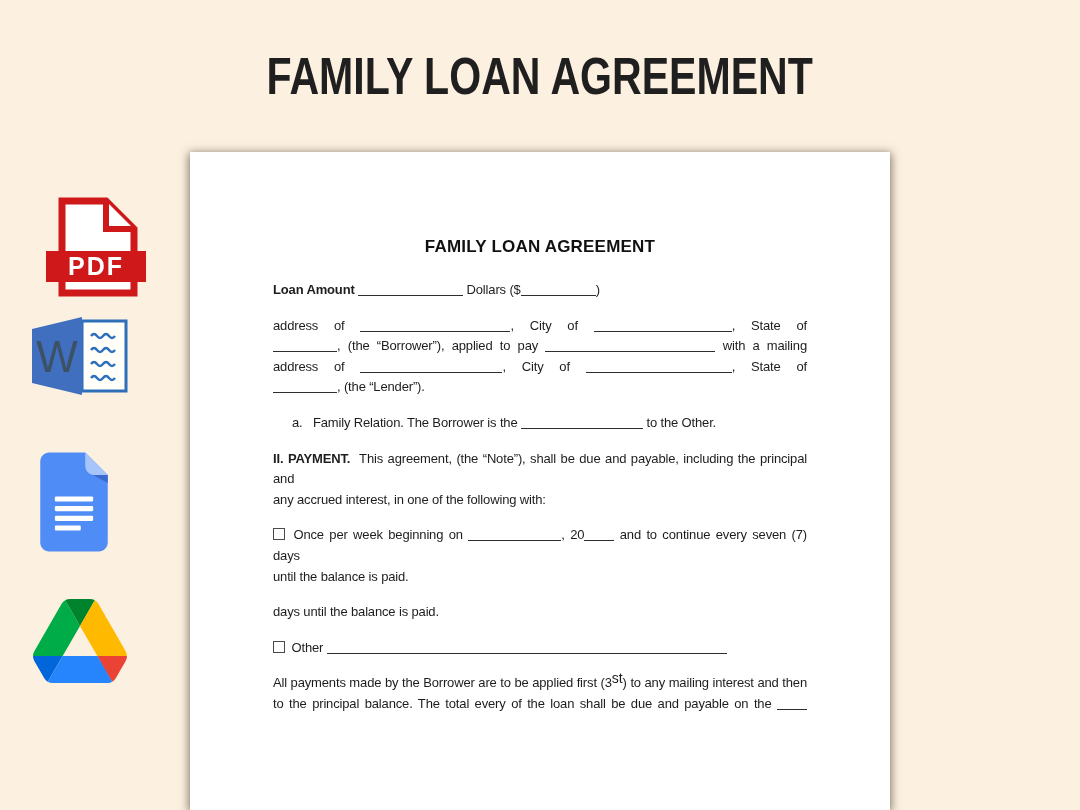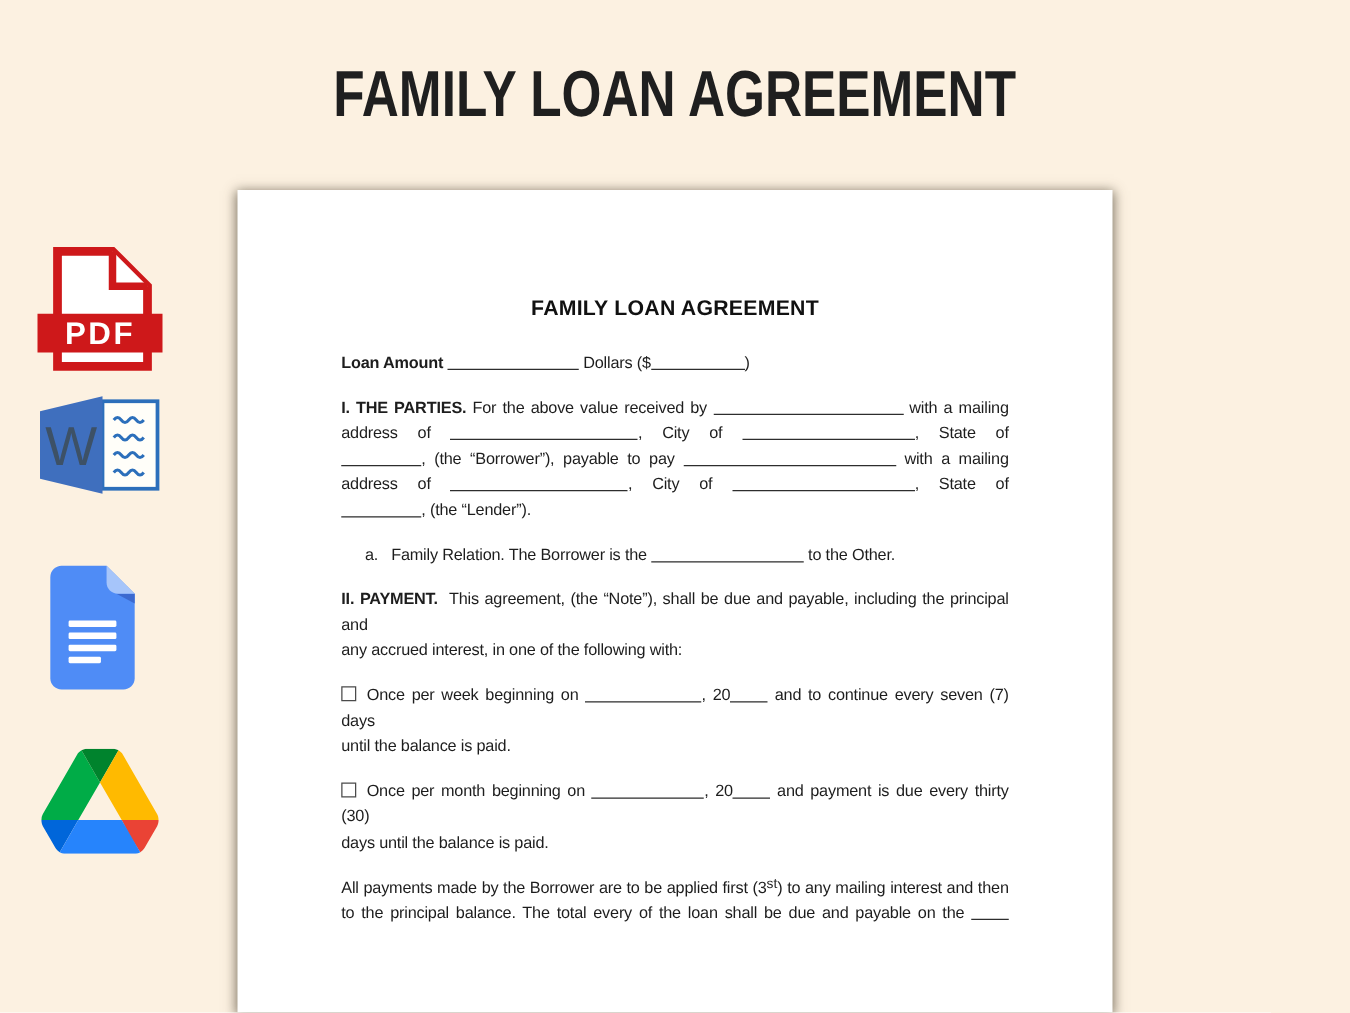--- a/index.html
+++ b/index.html
@@ -11,21 +11,21 @@
   .big-title{
     position:absolute;top:46px;left:0;width:1080px;text-align:center;
   }
   .big-title span{
     display:inline-block;
     font-size:52px;font-weight:bold;color:var(--text,#1f1f1f);
     transform:scaleX(0.79);transform-origin:50% 50%;
     letter-spacing:0px;white-space:nowrap;
   }
   .sidebar-icon{position:absolute;}
-  .icon-pdf{left:28px;top:191px;}
+  .icon-pdf{left:44px;top:191px;}
   .icon-word{left:30px;top:313px;}
   .icon-docs{left:38px;top:452px;}
   .icon-drive{left:33px;top:599px;}
 
   .page{
     position:absolute;left:190px;top:152px;width:700px;height:658px;
     background:#ffffff;overflow:hidden;
     box-shadow:0 2px 9px 1px rgba(88,78,62,0.78);
   }
   .doc-content{
@@ -45,21 +45,21 @@
   .blank{
     display:inline-block;height:2px;
     border-bottom:1.3px solid #2d2d2d;
     position:relative;top:2px;
   }
   .cbx{
     display:inline-block;width:10px;height:10px;
     border:1.2px solid #4a4a4a;background:#fff;
     vertical-align:-1px;margin-right:3px;
   }
-  sup{font-size:11px;line-height:0;vertical-align:4px;letter-spacing:0;}
+  sup{font-size:14px;line-height:0;vertical-align:4px;letter-spacing:0;}
 </style>
 </head>
 <body style="--background: #fcf1e1; --text: #1f1f1f; --pdf-red: #ce181a; --word-blue: #3f6fbe; --word-letter: #3d5166; --word-page-line: #2c6fbb; --docs-blue: #4f8cf6; --docs-fold: #a6c5fa; --docs-fold-shadow: #3b69cf; --drive-dark-blue: #0066da; --drive-green: #00ac47; --drive-red: #ea4335; --drive-dark-green: #00832d; --drive-blue: #2684fc; --drive-yellow: #ffba00;">
 
 <div class="big-title">
   <span>FAMILY LOAN AGREEMENT</span>
 </div>
 
 <div class="sidebar-icon icon-pdf">
   <svg width="104" height="106" viewBox="0 0 104 106">
@@ -110,40 +110,41 @@
 </div>
 
 <div class="page">
   <div class="doc-content">
     <h2 class="doc-title">FAMILY LOAN AGREEMENT</h2>
     <div id="doc-body">
         <div class="para">
           <div class="line"><span class="bold">Loan Amount </span><span class="blank" style="width: 105px;"></span><span> Dollars ($</span><span class="blank" style="width: 75px;"></span><span>)</span></div>
         </div>
         <div class="para">
-          <div class="line just"><span class="bold">I. THE PARTIES.</span><span> For the above value received by </span><span class="blank" style="width: 152px;"></span><span> with a mailing</span></div>
           <div class="line just"><span>address of </span><span class="blank" style="width: 150px;"></span><span>, City of </span><span class="blank" style="width: 138px;"></span><span>, State of</span></div>
-          <div class="line just"><span class="blank" style="width: 64px;"></span><span>, (the “Borrower”), payable to pay </span><span class="blank" style="width: 170px;"></span><span> with a mailing</span></div>
+          <div class="line just"><span class="blank" style="width: 64px;"></span><span>, (the “Borrower”), applied to pay </span><span class="blank" style="width: 170px;"></span><span> with a mailing</span></div>
           <div class="line just"><span>address of </span><span class="blank" style="width: 142px;"></span><span>, City of </span><span class="blank" style="width: 146px;"></span><span>, State of</span></div>
           <div class="line"><span class="blank" style="width: 64px;"></span><span>, (the “Lender”).</span></div>
         </div>
         <div class="para" style="padding-left: 19px;">
           <div class="line"><span>a.&nbsp;&nbsp; Family Relation. The Borrower is the </span><span class="blank" style="width: 122px;"></span><span> to the Other.</span></div>
         </div>
         <div class="para">
           <div class="line just"><span class="bold">II. PAYMENT.</span><span>&nbsp; This agreement, (the “Note”), shall be due and payable, including the principal and</span></div>
           <div class="line"><span>any accrued interest, in one of the following with:</span></div>
         </div>
         <div class="para">
           <div class="line just"><span class="cbx"></span><span> Once per week beginning on </span><span class="blank" style="width: 93px;"></span><span>, 20</span><span class="blank" style="width: 30px;"></span><span> and to continue every seven (7) days</span></div>
           <div class="line"><span>until the balance is paid.</span></div>
         </div>
         <div class="para">
-          <div class="line just"><span class="cbx"></span><span> Once per month beginning on </span><span class="blank" style="width: 90px;"></span><span>, 20</span><span class="blank" style="width: 30px;"></span><span> and payment is due every thirty (30)</span></div>
           <div class="line"><span>days until the balance is paid.</span></div>
+        </div>
+        <div class="para">
+          <div class="line"><span class="cbx"></span><span> Other </span><span class="blank" style="width: 400px;"></span></div>
         </div>
         <div class="para">
           <div class="line just"><span>All payments made by the Borrower are to be applied first (3</span><sup>st</sup><span>) to any mailing interest and then</span></div>
           <div class="line just"><span>to the principal balance. The total every of the loan shall be due and payable on the </span><span class="blank" style="width: 30px;"></span></div>
         </div>
       </div>
   </div>
 </div>
 
 </body></html>

